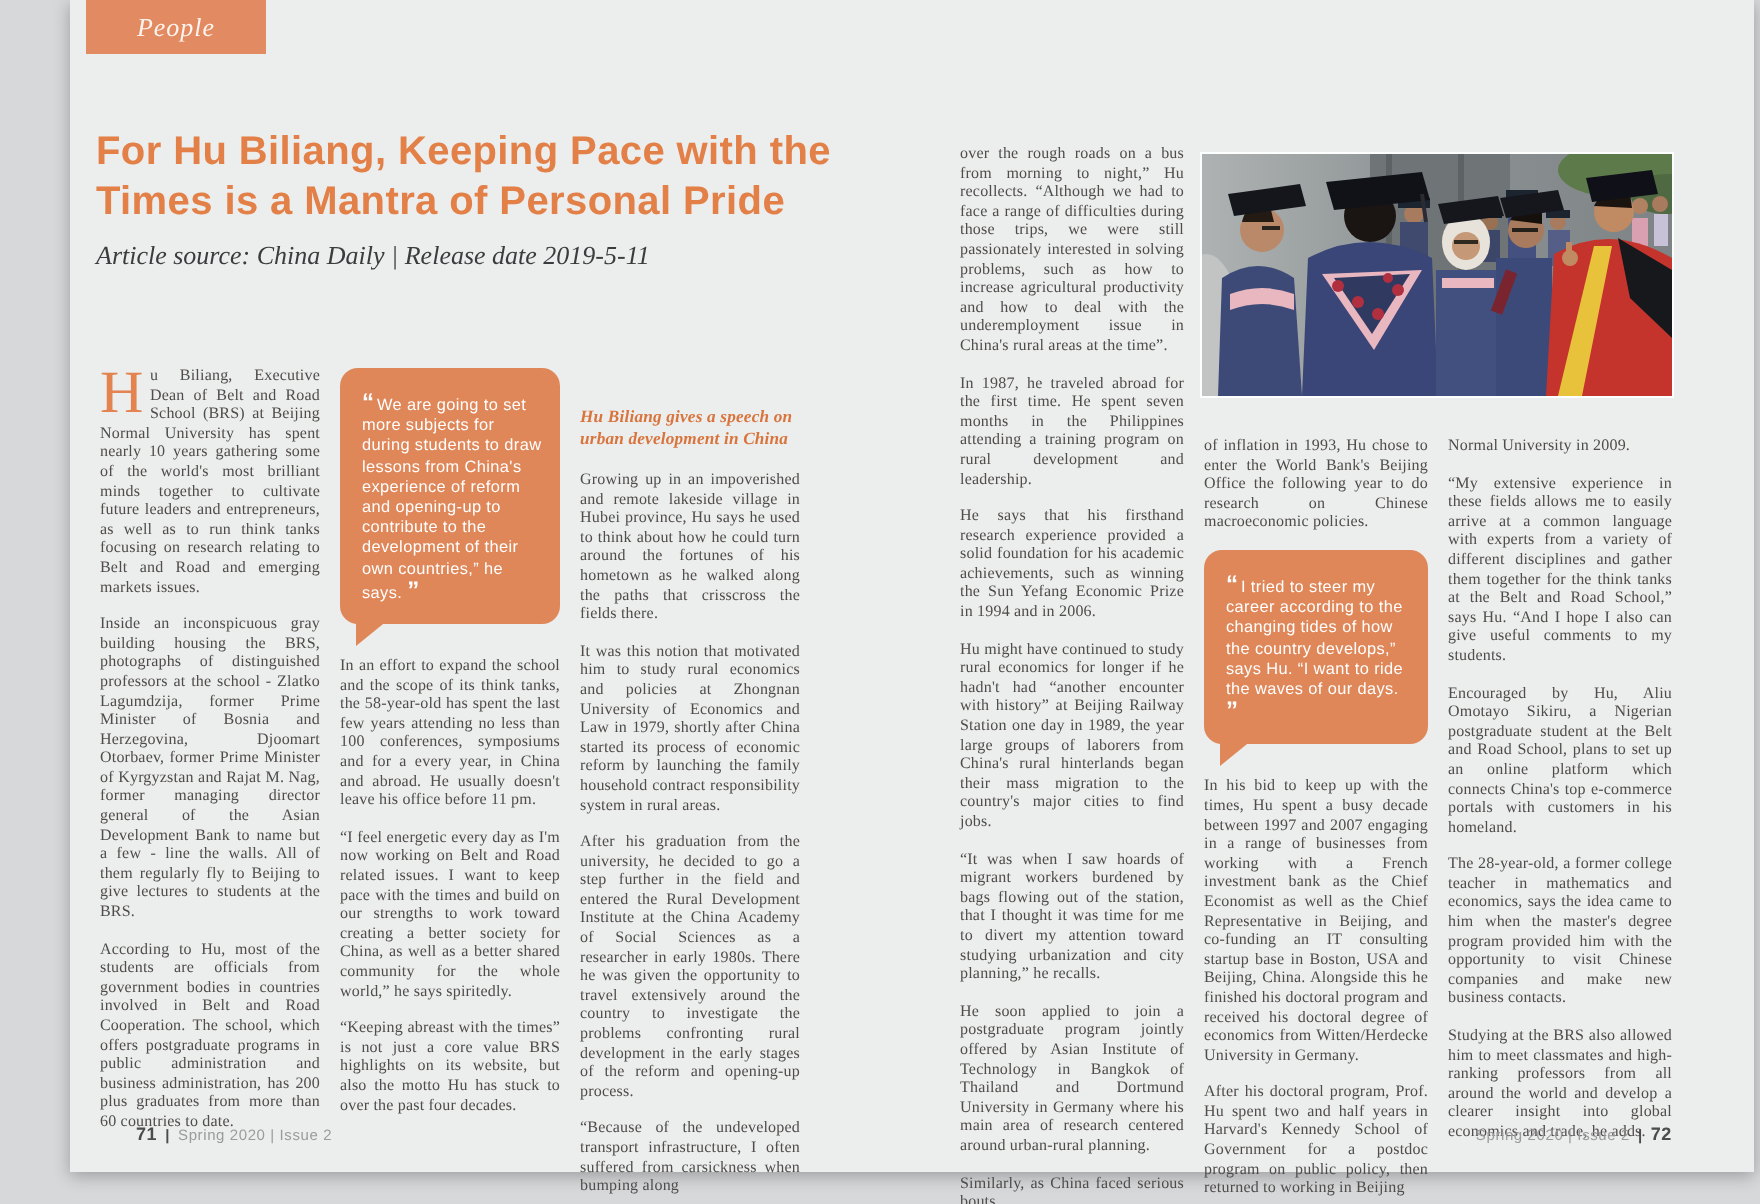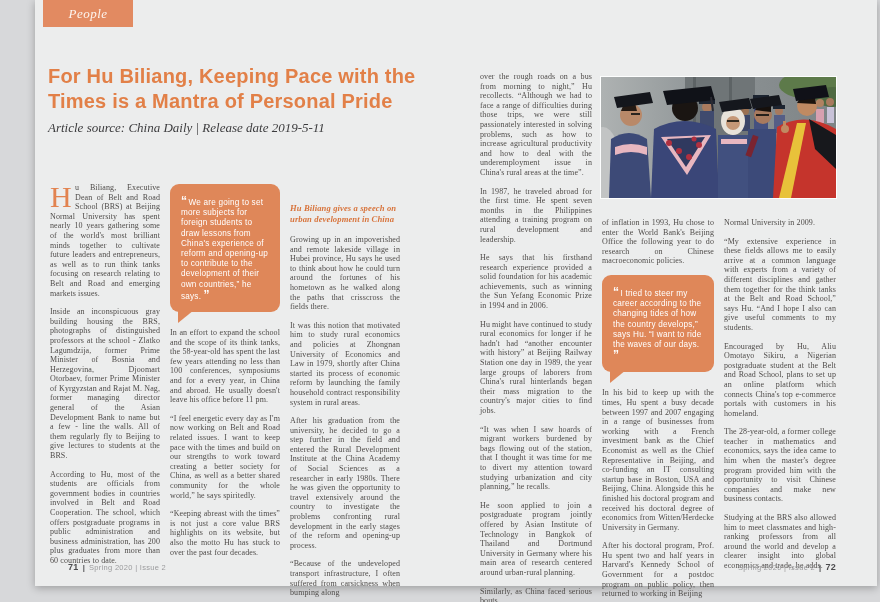--- a/index.html
+++ b/index.html
@@ -63,21 +63,21 @@
 
     <div class="col" id="col1">
       <p class="body-p"><span class="dropcap">H</span><span>u Biliang, Executive Dean of Belt and Road School (BRS) at Beijing Normal University has spent nearly 10 years gathering some of the world's most brilliant minds together to cultivate future leaders and entrepreneurs, as well as to run think tanks focusing on research relating to Belt and Road and emerging markets issues.</span></p>
       <p class="body-p">Inside an inconspicuous gray building housing the BRS, photographs of distinguished professors at the school - Zlatko Lagumdzija, former Prime Minister of Bosnia and Herzegovina, Djoomart Otorbaev, former Prime Minister of Kyrgyzstan and Rajat M. Nag, former managing director general of the Asian Development Bank to name but a few - line the walls. All of them regularly fly to Beijing to give lectures to students at the BRS.</p>
       <p class="body-p">According to Hu, most of the students are officials from government bodies in countries involved in Belt and Road Cooperation. The school, which offers postgraduate programs in public administration and business administration, has 200 plus graduates from more than 60 countries to date.</p>
     </div>
 
     <div class="col" id="col2">
       <div class="quote-box">
         <span class="qmark">“</span>
-        <span>We are going to set more subjects for foreign students to draw lessons from China's experience of reform and opening-up to contribute to the development of their own countries,” he says.</span>
+        <span>We are going to set more subjects for during students to draw lessons from China's experience of reform and opening-up to contribute to the development of their own countries,” he says.</span>
         <span class="qmark">”</span>
         <div class="tail"></div>
       </div>
       <p class="body-p">In an effort to expand the school and the scope of its think tanks, the 58-year-old has spent the last few years attending no less than 100 conferences, symposiums and for a every year, in China and abroad. He usually doesn't leave his office before 11 pm.</p>
       <p class="body-p">“I feel energetic every day as I'm now working on Belt and Road related issues. I want to keep pace with the times and build on our strengths to work toward creating a better society for China, as well as a better shared community for the whole world,” he says spiritedly.</p>
       <p class="body-p">“Keeping abreast with the times” is not just a core value BRS highlights on its website, but also the motto Hu has stuck to over the past four decades.</p>
     </div>
 
     <div class="col" id="col3">
       <p class="caption">Hu Biliang gives a speech on urban development in China</p>

